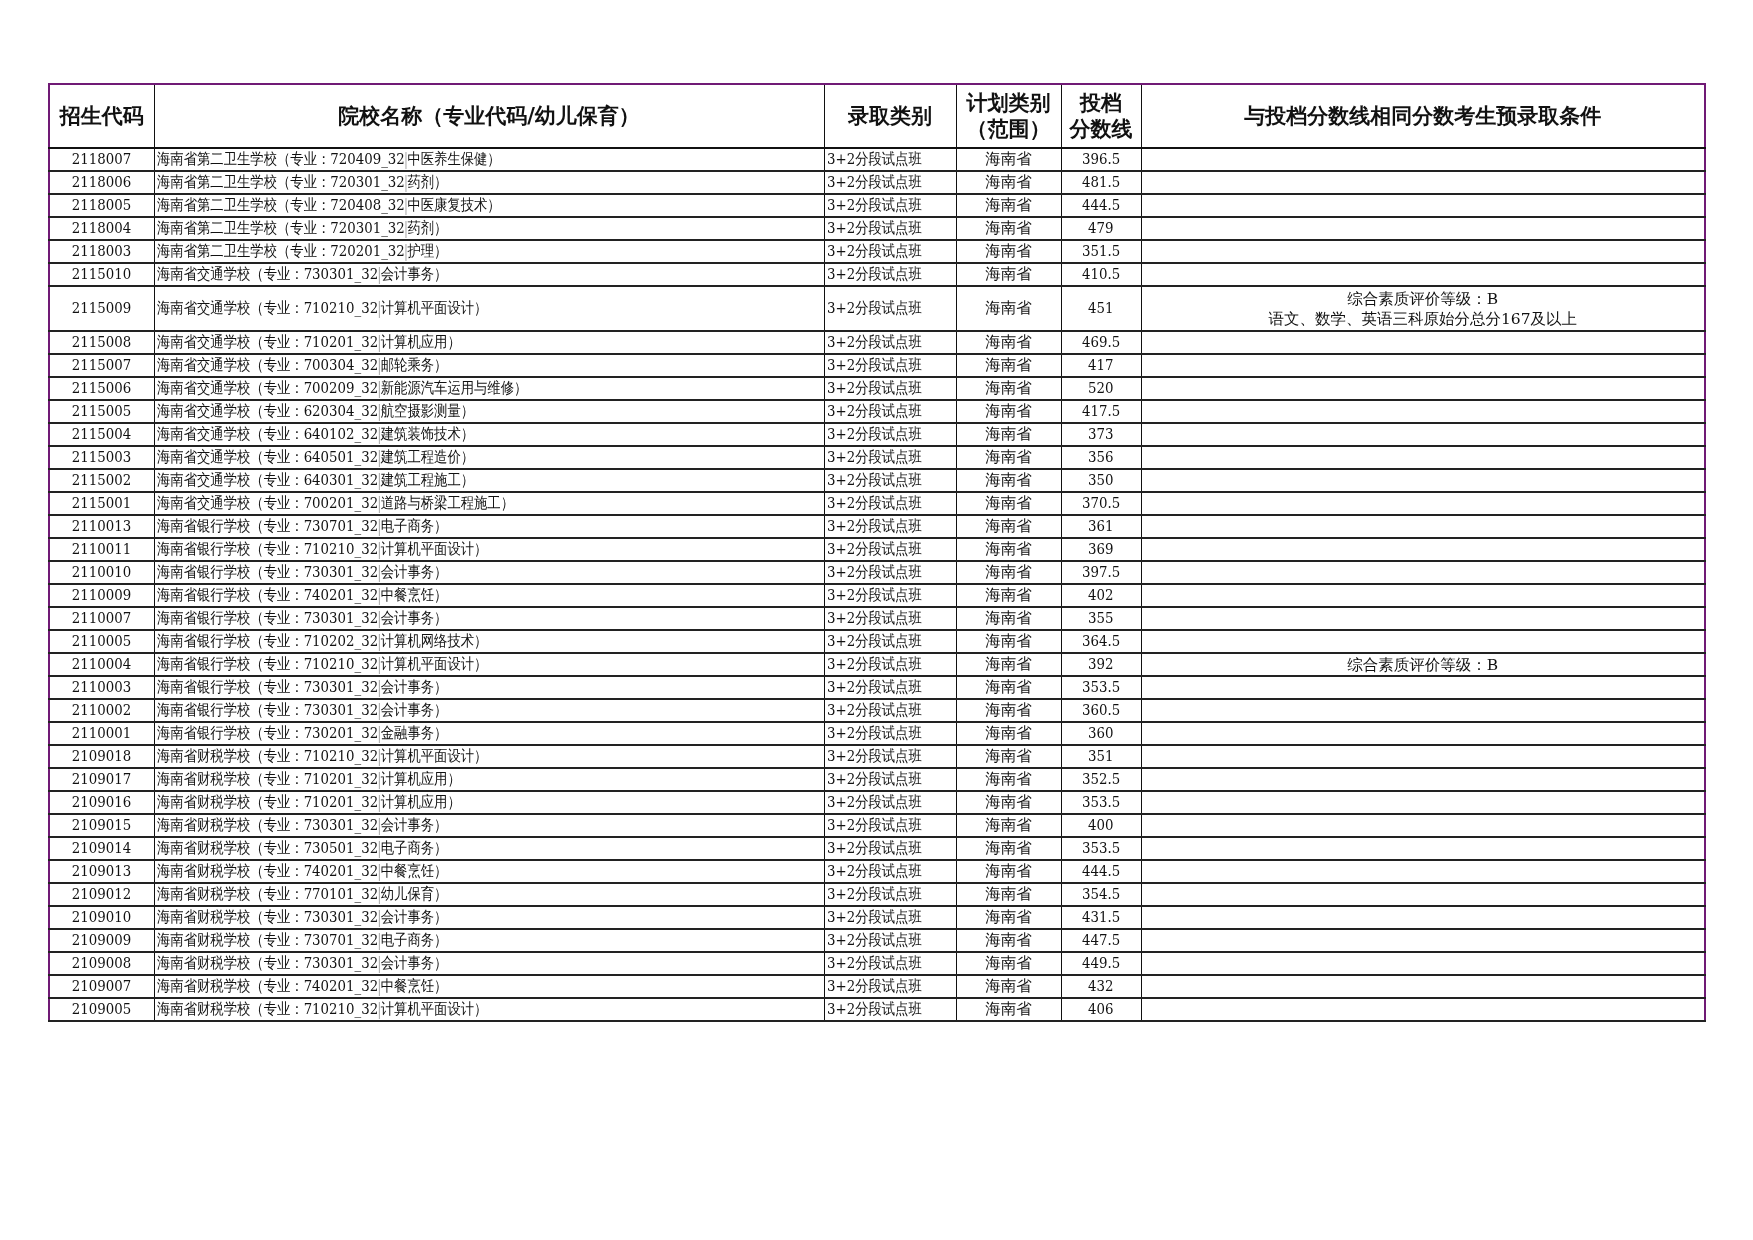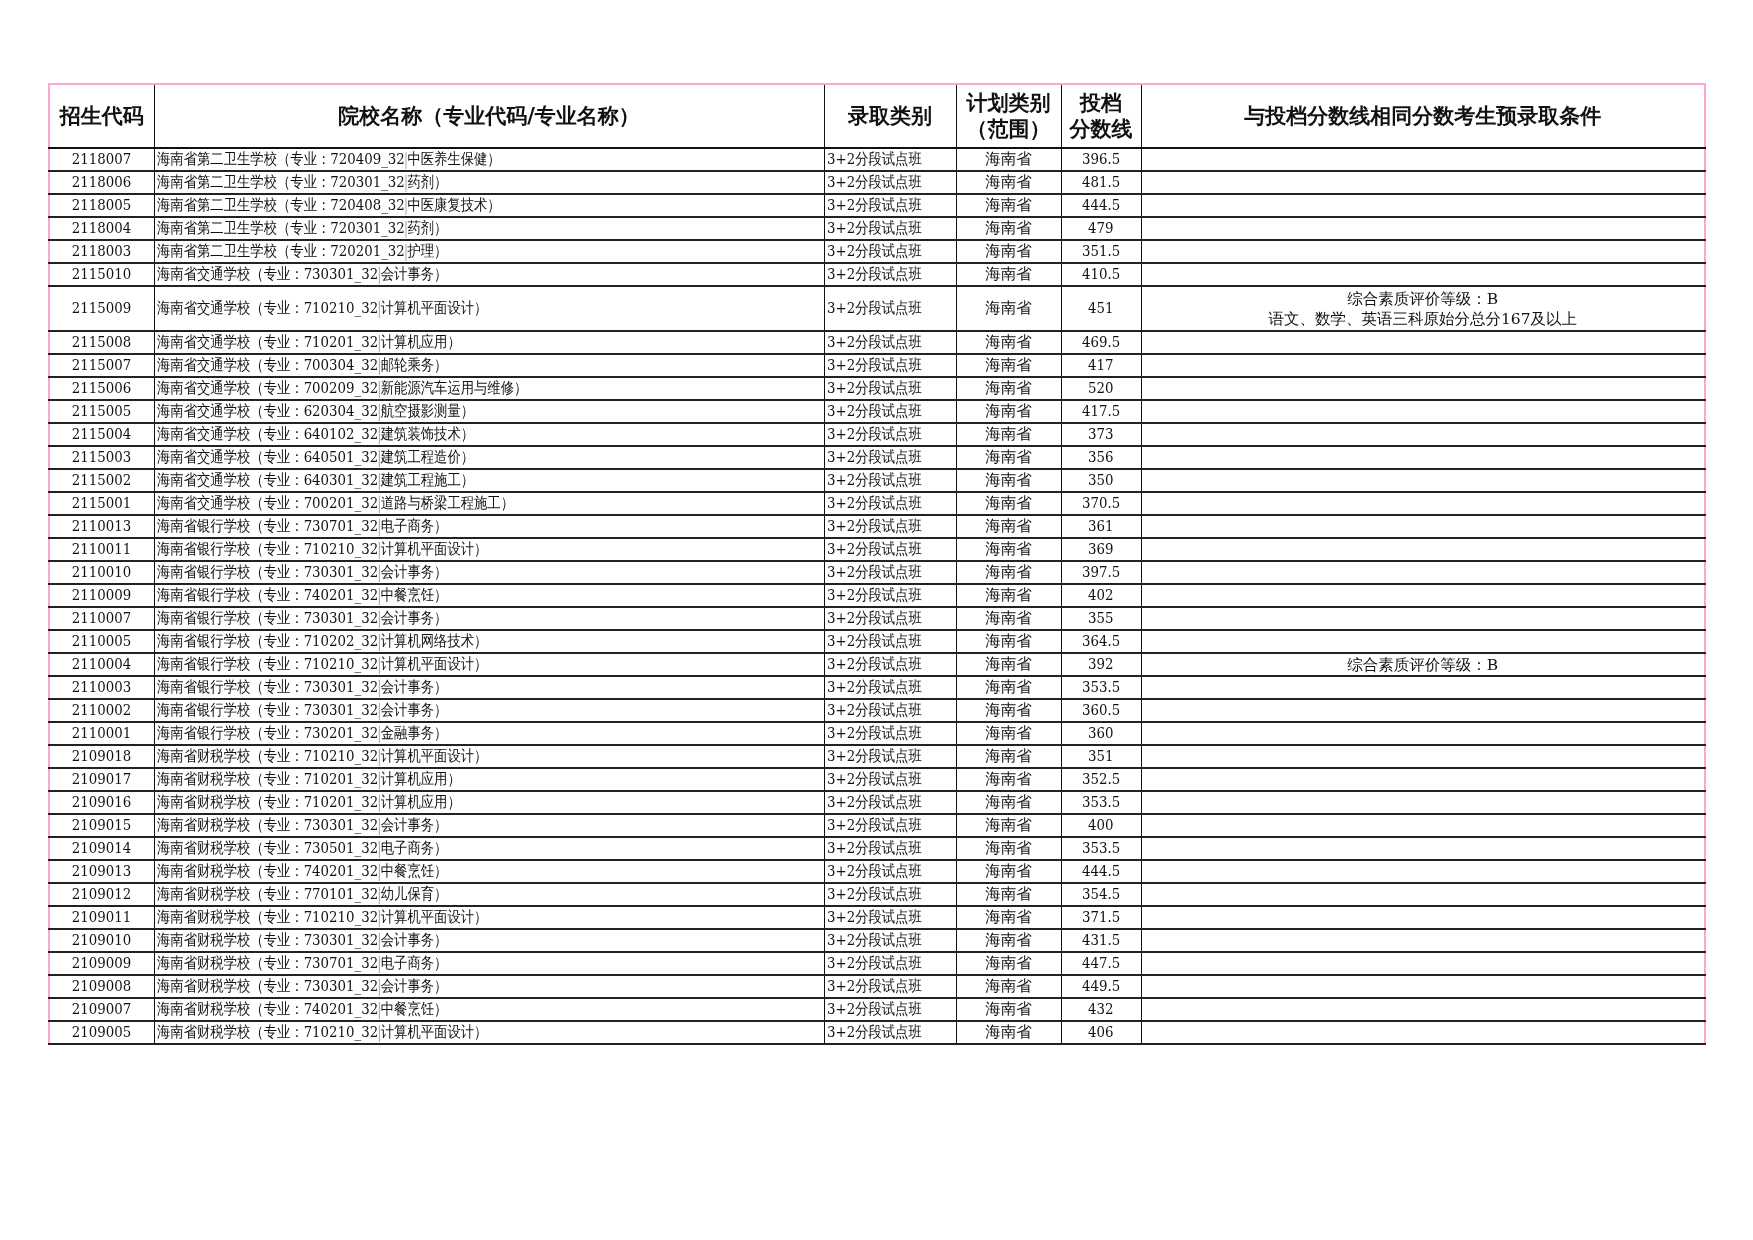--- a/index.html
+++ b/index.html
@@ -1,19 +1,19 @@
 <!DOCTYPE html>
 <html><head>
 <meta charset="utf-8">
 <style>
   html, body { margin:0; padding:0; background:#ffffff; }
   body { width:1753px; height:1240px; position:relative; overflow:hidden;
          font-family:"DejaVu Serif","Liberation Serif",serif; color:#111; }
   table.admit { position:absolute; left:48px; top:83px; border-collapse:collapse;
-                table-layout:fixed; width:1656px; border:2px solid #f9a8d4; }
+                table-layout:fixed; width:1656px; border:2px solid #701a75; }
   col.c-code { width:105px; } col.c-name { width:670px; } col.c-type { width:132px; }
   col.c-plan { width:105px; } col.c-score { width:80px; } col.c-cond { width:564px; }
   thead th { height:62px; font-family:"DejaVu Sans","Liberation Sans",sans-serif;
              font-weight:bold; font-size:21px; border:1px solid #111; border-bottom:2px solid #111;
              padding:0; line-height:26px; text-align:center; }
   tbody td { height:21px; border:1px solid #111; border-top:1px solid #111; border-bottom:2px solid #222;
              font-size:15.5px; line-height:19px; padding:0 2px; white-space:nowrap; overflow:hidden;
              transform-origin:left; }
   td.code, td.plan, td.score, td.cond { text-align:center; }
   td.name, td.type { text-align:left; }
@@ -31,21 +31,21 @@
     <col class="c-code">
       <col class="c-name">
       <col class="c-type">
       <col class="c-plan">
       <col class="c-score">
       <col class="c-cond">
   </colgroup>
   <thead>
     <tr>
       <th>招生代码</th>
-      <th>院校名称（专业代码/专业名称）</th>
+      <th>院校名称（专业代码/幼儿保育）</th>
       <th>录取类别</th>
       <th>
         <div>计划类别</div>
         <div>（范围）</div>
       </th>
       <th>
         <div>投档</div>
         <div>分数线</div>
       </th>
       <th>与投档分数线相同分数考生预录取条件</th>
@@ -367,30 +367,20 @@
         <td class="code"><span class="narrow-c">2109012</span></td>
         <td class="name"><span class="narrow"><span>海南省财税学校（专业：770101_32</span><span class="sep"></span><span>幼儿保育）</span></span></td>
         <td class="type"><span class="narrow">3+2分段试点班</span></td>
         <td class="plan"><span>海南省</span></td>
         <td class="score"><span class="narrow-c">354.5</span></td>
         <td class="cond">
           <div></div>
         </td>
       </tr>
       <tr>
-        <td class="code"><span class="narrow-c">2109011</span></td>
-        <td class="name"><span class="narrow"><span>海南省财税学校（专业：710210_32</span><span class="sep"></span><span>计算机平面设计）</span></span></td>
-        <td class="type"><span class="narrow">3+2分段试点班</span></td>
-        <td class="plan"><span>海南省</span></td>
-        <td class="score"><span class="narrow-c">371.5</span></td>
-        <td class="cond">
-          <div></div>
-        </td>
-      </tr>
-      <tr>
         <td class="code"><span class="narrow-c">2109010</span></td>
         <td class="name"><span class="narrow"><span>海南省财税学校（专业：730301_32</span><span class="sep"></span><span>会计事务）</span></span></td>
         <td class="type"><span class="narrow">3+2分段试点班</span></td>
         <td class="plan"><span>海南省</span></td>
         <td class="score"><span class="narrow-c">431.5</span></td>
         <td class="cond">
           <div></div>
         </td>
       </tr>
       <tr>

